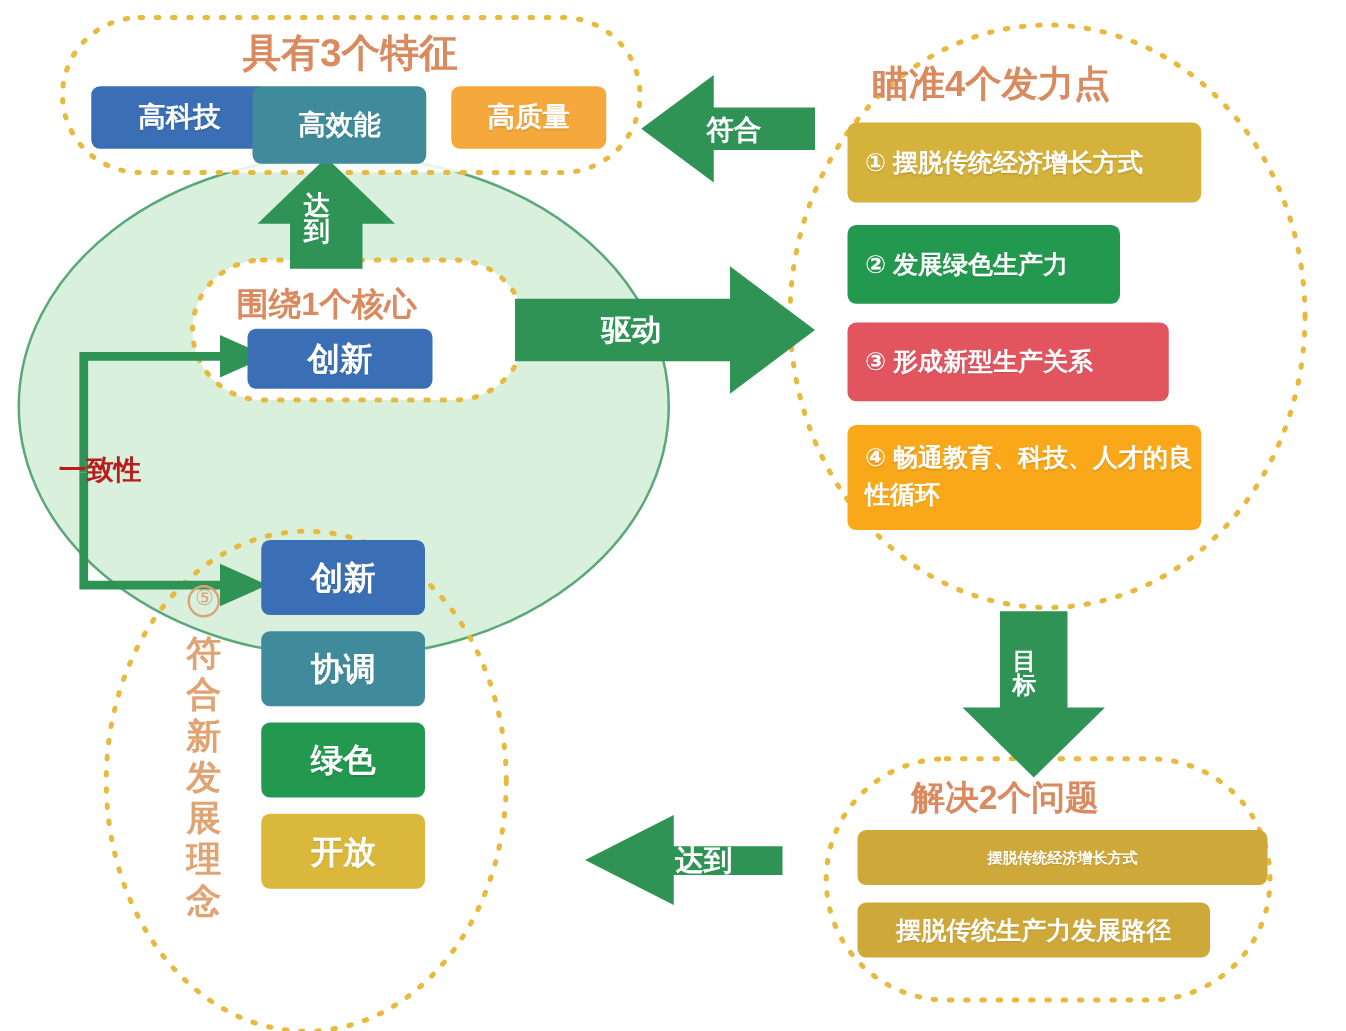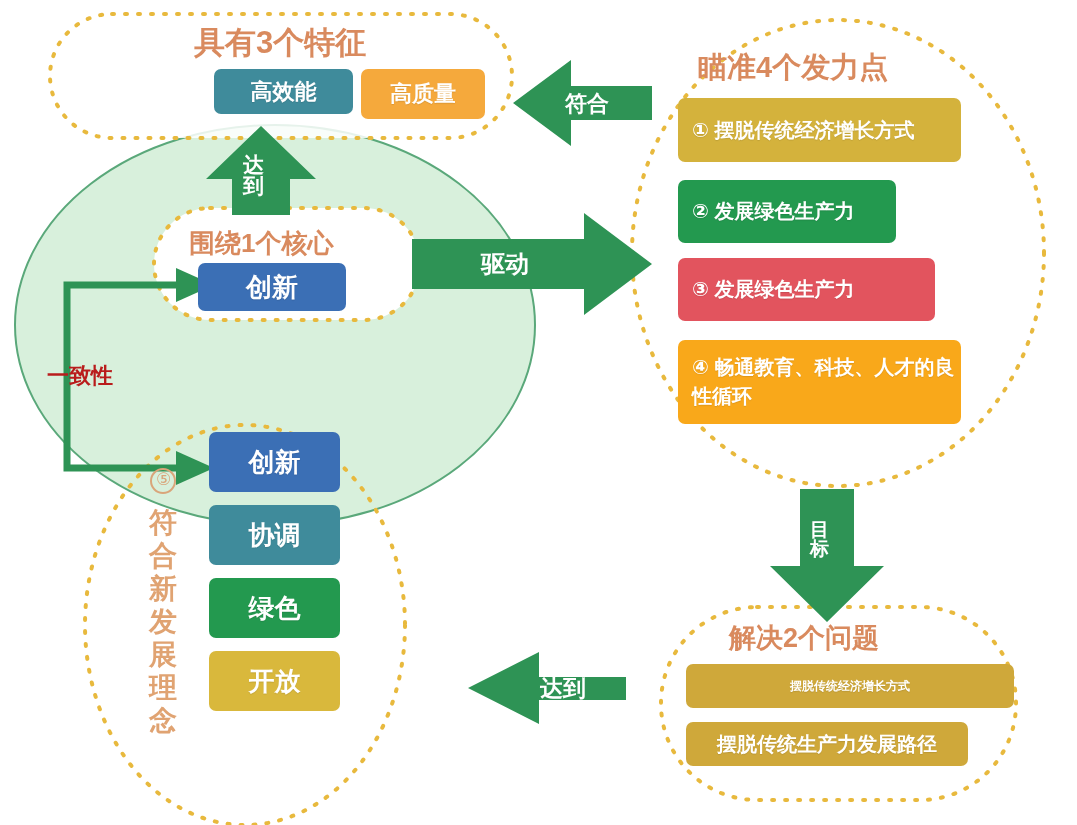--- a/index.html
+++ b/index.html
@@ -56,32 +56,33 @@
     <path d="M 67,378 L 67,285 L 180,285" fill="none" stroke="#2e9355" stroke-width="7" stroke-linecap="butt"></path>
     <path d="M 67,378 L 67,468 L 180,468" fill="none" stroke="#2e9355" stroke-width="7" stroke-linecap="butt"></path>
     <path d="M 176,268 L 214,285 L 176,302 Z" fill="#2e9355"></path>
     <path d="M 176,451 L 214,468 L 176,485 Z" fill="#2e9355"></path>
 
     <circle cx="163" cy="481" r="12" fill="none" stroke="#d9a57a" stroke-width="2"></circle>
   </svg>
 
   <div class="section-title" style="left:194px;top:22px;font-size:31px;">具有3个特征</div>
 
-  <div class="box" style="left:214px;top:69px;width:139px;height:45px;background:#3f8b9b;font-size:22px;font-family:Liberation Serif, serif;">高效能</div>
+  <div class="box" style="left:73px;top:69px;width:141px;height:50px;background:#3b6fb5;font-size:22px;">高科技</div>
+  <div class="box" style="left:202px;top:69px;width:139px;height:62px;background:#3f8b9b;font-size:22px;font-family:Liberation Serif, serif;">高效能</div>
   <div class="box" style="left:361px;top:69px;width:124px;height:50px;background:#f5a93c;font-size:22px;">高质量</div>
 
   <div class="section-title" style="left:189px;top:226px;font-size:26px;">围绕1个核心</div>
 
   <div class="box" style="left:198px;top:263px;width:148px;height:48px;background:#3b6fb5;font-size:26px;">创新</div>
 
   <div class="section-title" style="left:698px;top:48px;font-size:29px;">瞄准4个发力点</div>
 
   <div class="box left-align" style="left:678px;top:98px;width:283px;height:64px;background:#d4b23c;font-size:20px;">① 摆脱传统经济增长方式</div>
   <div class="box left-align" style="left:678px;top:180px;width:218px;height:63px;background:#23994f;font-size:20px;">② 发展绿色生产力</div>
-  <div class="box left-align" style="left:678px;top:258px;width:257px;height:63px;background:#e2545e;font-size:20px;">③ 发展绿色生产力</div>
+  <div class="box left-align" style="left:678px;top:258px;width:257px;height:63px;background:#e2545e;font-size:20px;">③ 形成新型生产关系</div>
   <div class="box left-align" style="left:678px;top:340px;width:283px;height:84px;background:#f9a81a;font-size:20px;line-height:1.45;text-align:left;">④ 畅通教育、科技、人才的良性循环</div>
 
   <div class="section-title" style="left:729px;top:620px;font-size:27px;">解决2个问题</div>
 
   <div class="box" style="left:686px;top:664px;width:328px;height:44px;background:#cfa83a;font-size:12px;font-family:Liberation Mono, monospace;">摆脱传统经济增长方式</div>
   <div class="box" style="left:686px;top:722px;width:282px;height:44px;background:#cfa83a;font-size:20px;">摆脱传统生产力发展路径</div>
 
   <div class="circled-five" style="left:156px;top:469px;font-size:17px;">⑤</div>
 
   <div class="vtext" style="left:143px;top:506px;font-size:28px;letter-spacing:0px;">符合新发展理念</div>

